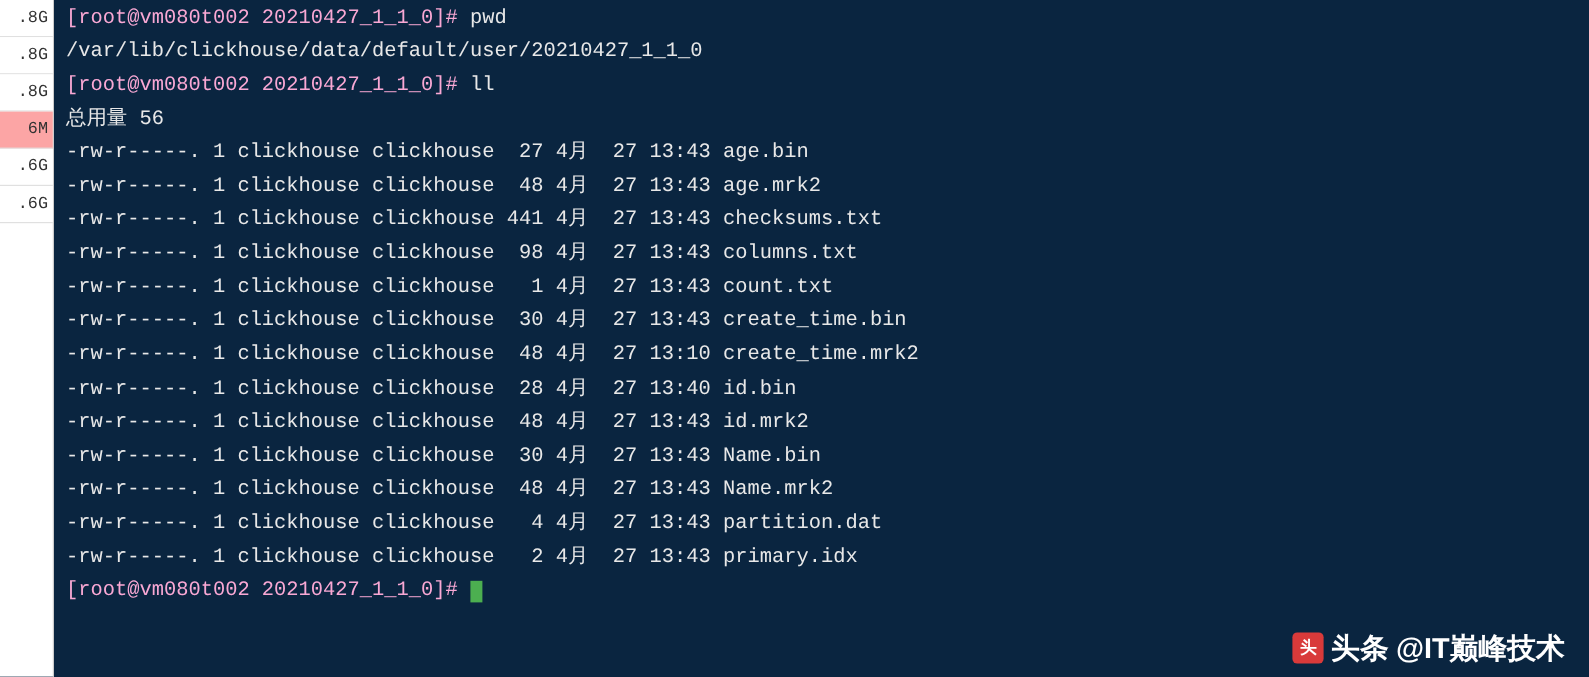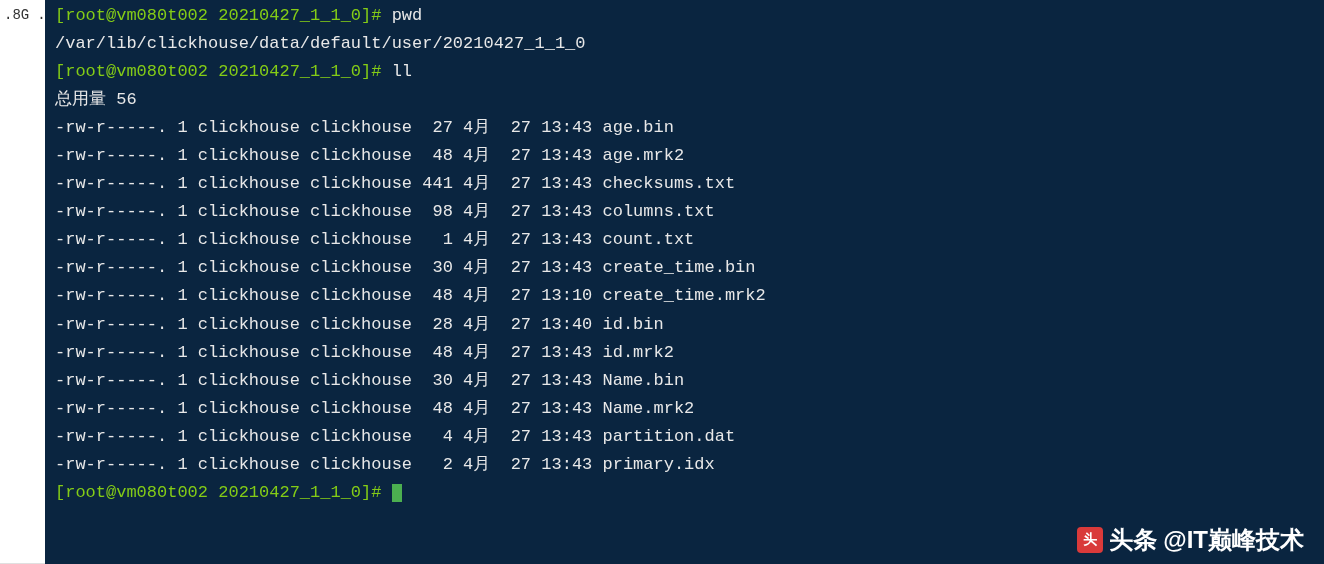--- a/index.html
+++ b/index.html
@@ -16,21 +16,21 @@
       height: 564px;
       display: flex;
       overflow: hidden;
       position: relative;
     }
     .sidebar {
       width: 45px;
       background: #ffffff;
       color: #333;
       display: flex;
-      flex-direction: row;
+      flex-direction: column;
       font-size: 14px;
       border-right: 1px solid #ccc;
     }
     .sidebar-item {
       padding: 7px 4px;
       border-bottom: 1px solid #e0e0e0;
       text-align: right;
       background: #fff;
     }
     .sidebar-item.selected {
@@ -41,21 +41,21 @@
       background: #0a2540;
       padding: 2px 10px;
       line-height: 1.65;
       overflow: hidden;
     }
     .line {
       white-space: pre;
       color: #e8e8e8;
     }
     .prompt-user {
-      color: #84cc16;
+      color: #f9a8d4;
     }
     .cursor {
       display: inline-block;
       width: 10px;
       height: 18px;
       background: #4caf50;
       vertical-align: text-bottom;
     }
     .watermark {
       position: absolute;

